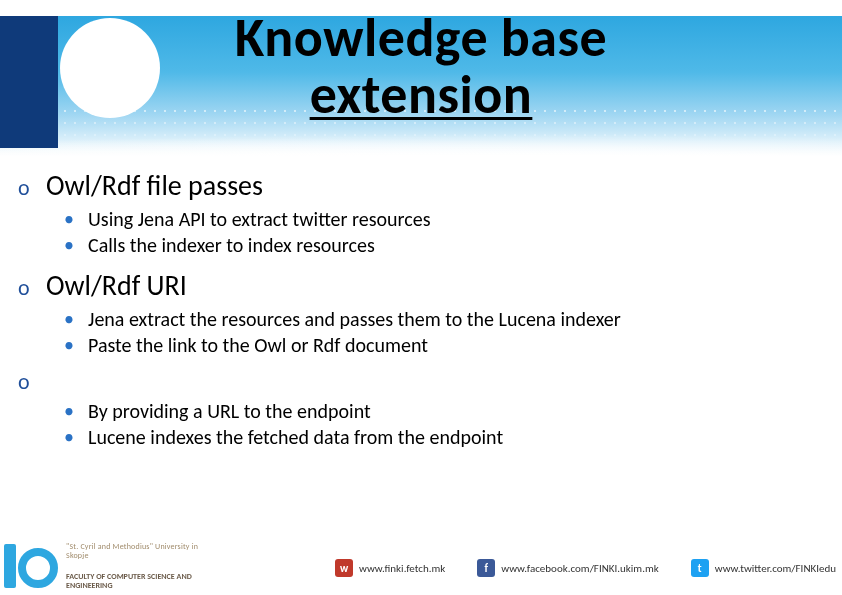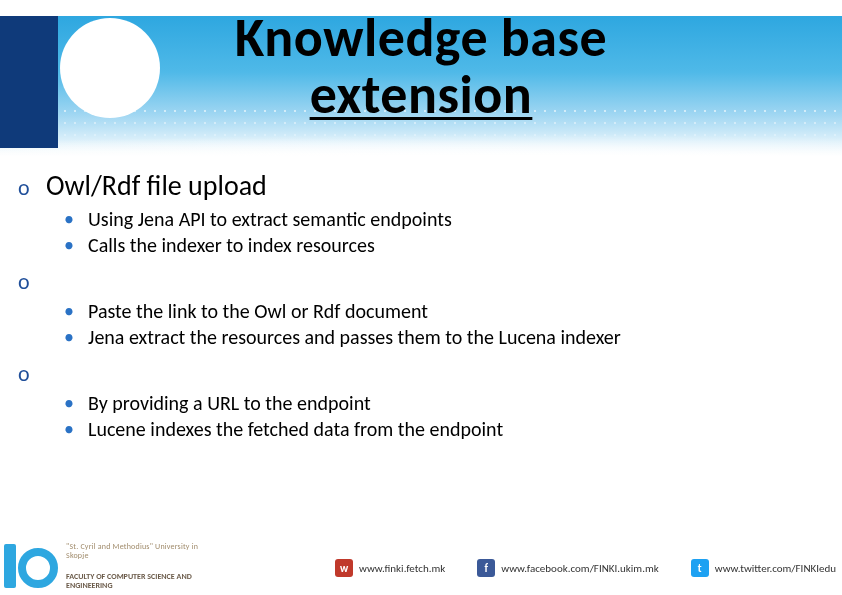--- a/index.html
+++ b/index.html
@@ -69,42 +69,43 @@
   <div class="circle"></div>
   <div class="title">
     <span class="line1">Knowledge base</span>
     <span class="line2">extension</span>
   </div>
 
   <div class="content">
     <div class="sec">
       <div class="sec-head">
         <span class="bullet-o">o</span>
-        <span>Owl/Rdf file upload</span>
+        <span>Owl/Rdf file passes</span>
       </div>
       <ul class="sec-sub">
         <li>
-            <span>Using Jena API to extract semantic endpoints</span>
+            <span>Using Jena API to extract twitter resources</span>
           </li>
         <li>
             <span>Calls the indexer to index resources</span>
           </li>
       </ul>
     </div>
 
     <div class="sec">
       <div class="sec-head">
         <span class="bullet-o">o</span>
+        <span>Owl/Rdf URI</span>
       </div>
       <ul class="sec-sub">
         <li>
-            <span>Paste the link to the Owl or Rdf document</span>
+            <span>Jena extract the resources and passes them to the Lucena indexer</span>
           </li>
         <li>
-            <span>Jena extract the resources and passes them to the Lucena indexer</span>
+            <span>Paste the link to the Owl or Rdf document</span>
           </li>
       </ul>
     </div>
 
     <div class="sec">
       <div class="sec-head">
         <span class="bullet-o">o</span>
       </div>
       <ul class="sec-sub">
         <li>

